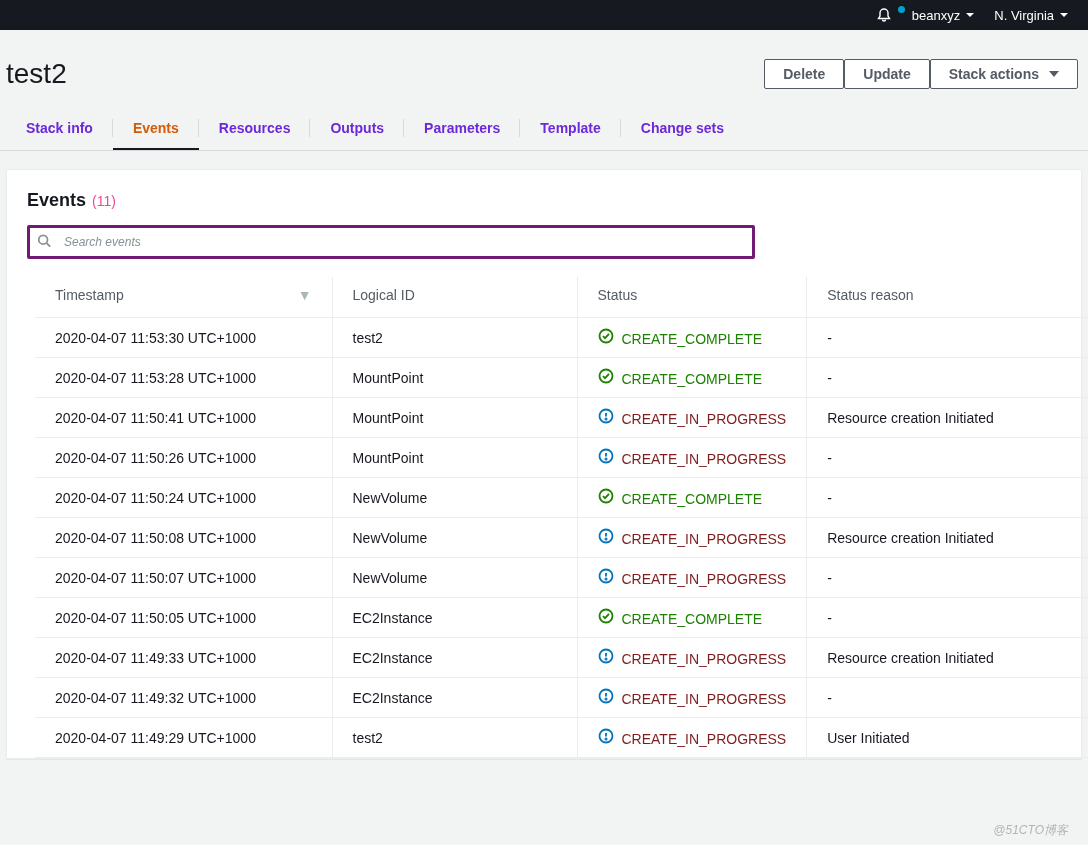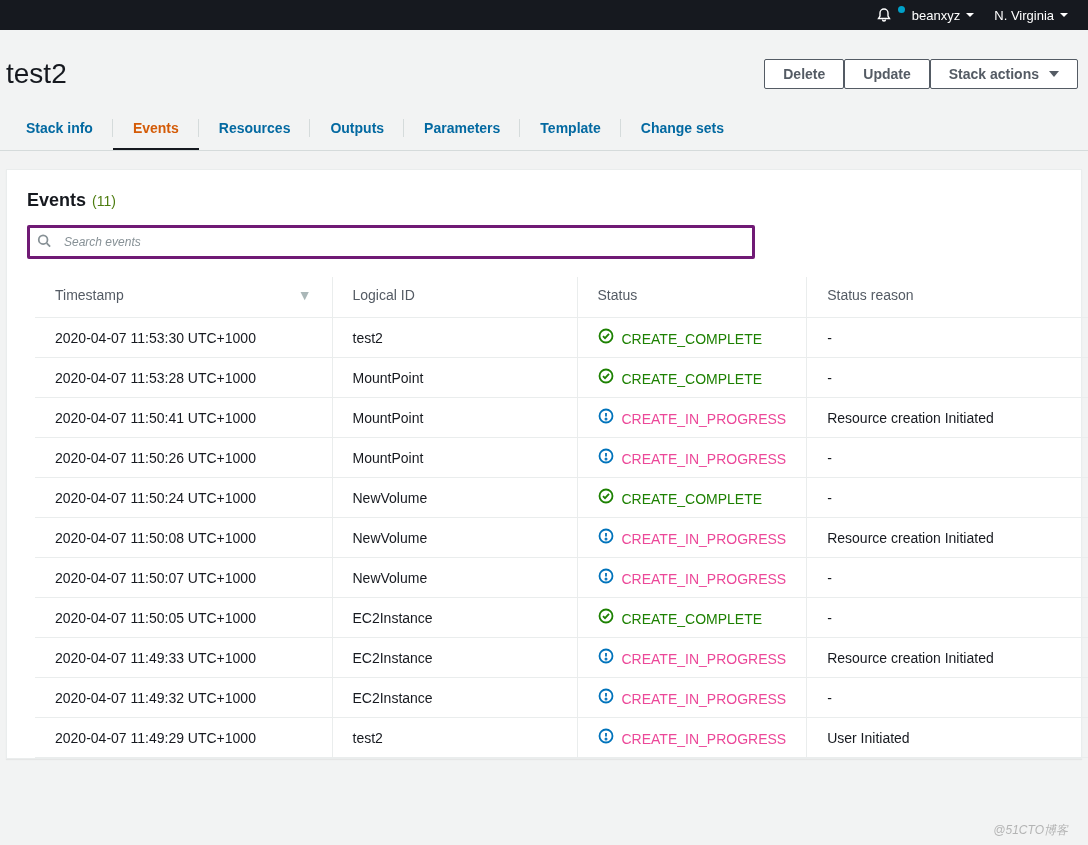--- a/index.html
+++ b/index.html
@@ -9,41 +9,41 @@
   .bell { position: relative; }
   .bell-dot { width: 7px; height: 7px; background: #00a1c9; border-radius: 50%; position: absolute; top: -1px; right: -3px; }
   .caret-down { width: 0; height: 0; border-left: 4px solid transparent; border-right: 4px solid transparent; border-top: 4px solid #fff; }
   .page { padding: 18px 0 20px 0; background: #f2f3f3; }
   .page-title-row { display: flex; align-items: center; justify-content: space-between; padding: 10px 10px 18px 6px; }
   .page-title { font-size: 28px; font-weight: 400; color: #16191f; }
   .btn-row { display: flex; }
   .btn { background: #fff; border: 1px solid #545b64; color: #545b64; font-weight: 700; padding: 6px 18px; font-size: 14px; cursor: pointer; border-radius: 2px; display: inline-flex; align-items: center; gap: 10px; }
   .btn .caret-down-dark { width: 0; height: 0; border-left: 5px solid transparent; border-right: 5px solid transparent; border-top: 6px solid #545b64; }
   .tabs { display: flex; border-bottom: 1px solid #d5dbdb; padding-left: 6px; }
-  .tab { padding: 12px 20px; font-weight: 700; color: #0369a1; border-bottom: 2px solid transparent; cursor: pointer; position: relative; }
+  .tab { padding: 12px 20px; font-weight: 700; color: #6d28d9; border-bottom: 2px solid transparent; cursor: pointer; position: relative; }
   .tab.active { color: #d45b07; border-bottom: 2px solid #16191f; }
   .tab:not(:last-child)::after { content: ""; position: absolute; right: 0; top: 11px; bottom: 11px; width: 1px; background: #d5dbdb; }
   .panel { background: #fff; border: 1px solid #eaeded; margin: 18px 6px 0 6px; padding: 20px 0 0 0; box-shadow: 0 1px 1px rgba(0,0,0,.05); }
   .panel-header { display: flex; align-items: baseline; gap: 6px; padding: 0 20px; }
   .panel-title { font-size: 18px; font-weight: 700; }
-  .panel-count { color: #4d7c0f; text-align: right; }
+  .panel-count { color: #ec4899; text-align: right; }
   .search-wrap { padding: 14px 20px 18px 20px; }
   .search { position: relative; width: 728px; max-width: 100%; }
   .search input { width: 100%; padding: 7px 10px 7px 34px; border: 3px solid #701a75; border-radius: 2px; font-size: 12px; color: #16191f; }
   .search input::placeholder { color: #879196; font-style: italic; }
   .search-icon { position: absolute; left: 10px; top: 50%; transform: translateY(-50%); color: #879196; }
   table { width: 100%; border-collapse: collapse; margin-left: 28px; }
   th { text-align: left; font-weight: 400; color: #545b64; padding: 10px 20px 14px 20px; border-bottom: 1px solid #eaeded; font-size: 14px; }
   th.sortable { cursor: pointer; }
   .sort-caret { float: right; color: #aab7b8; }
   th:not(:last-child), td:not(:last-child) { border-right: 1px solid #eaeded; }
   td { padding: 10px 20px; border-bottom: 1px solid #eaeded; font-size: 14px; color: #16191f; vertical-align: middle; }
   .status-cell { display: flex; align-items: flex-end; gap: 8px; }
   .status-complete { color: #1d8102; }
-  .status-progress { color: #ec4899; }
+  .status-progress { color: #7f1d1d; }
   .icon-svg { width: 16px; height: 16px; flex-shrink: 0; }
   .watermark { position: fixed; right: 20px; bottom: 6px; font-size: 12px; color: #999; font-style: italic; opacity: .7; }
 </style>
 </head>
 <body>
 
 <div class="topnav">
   <div class="topnav-item bell">
     <svg width="16" height="16" viewBox="0 0 16 16" fill="none" stroke="#fff" stroke-width="1.4">
         <path d="M8 2a4 4 0 0 0-4 4v3l-1.5 2.5h11L12 9V6a4 4 0 0 0-4-4z"></path>

